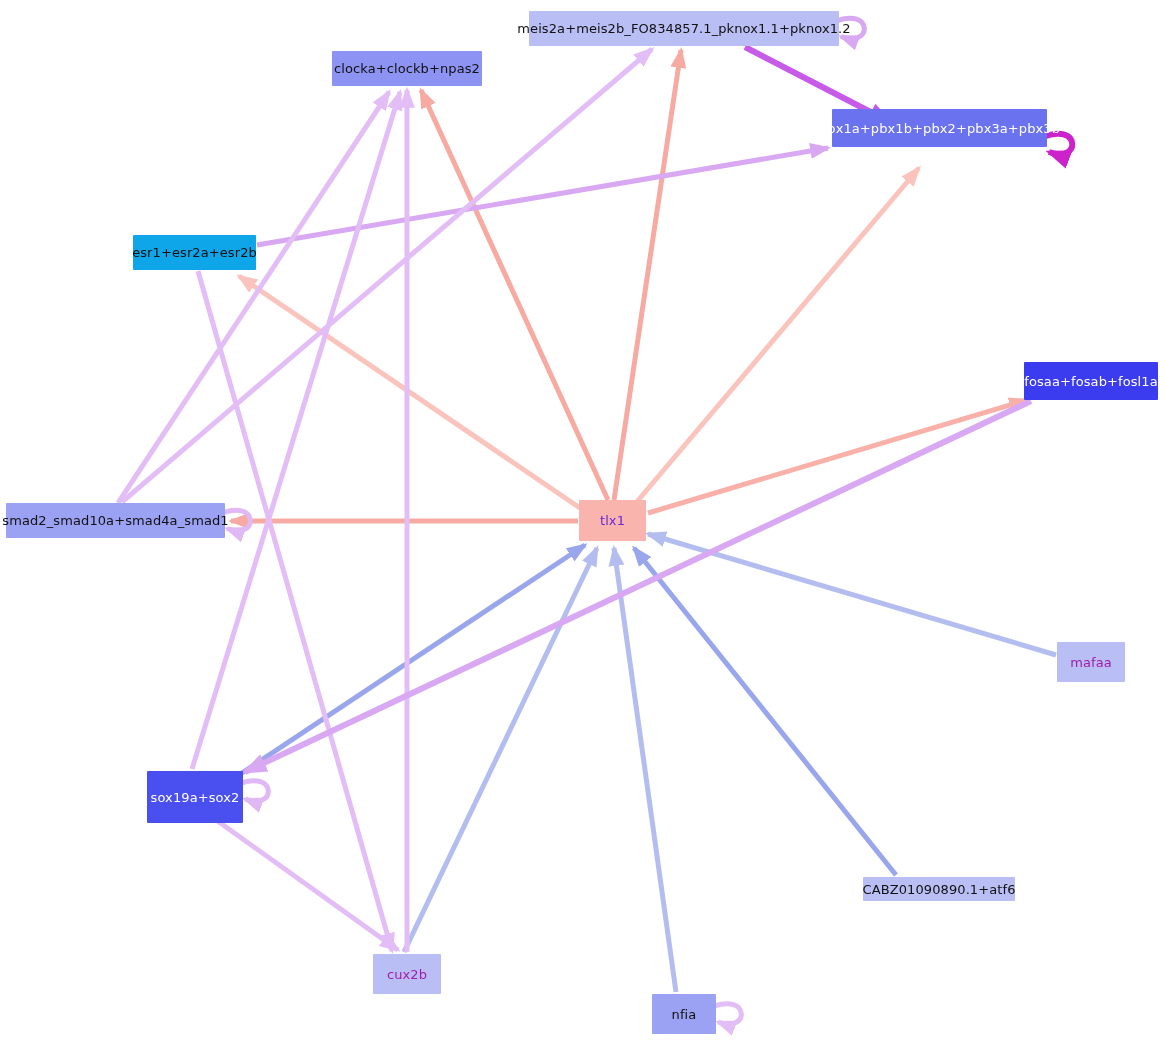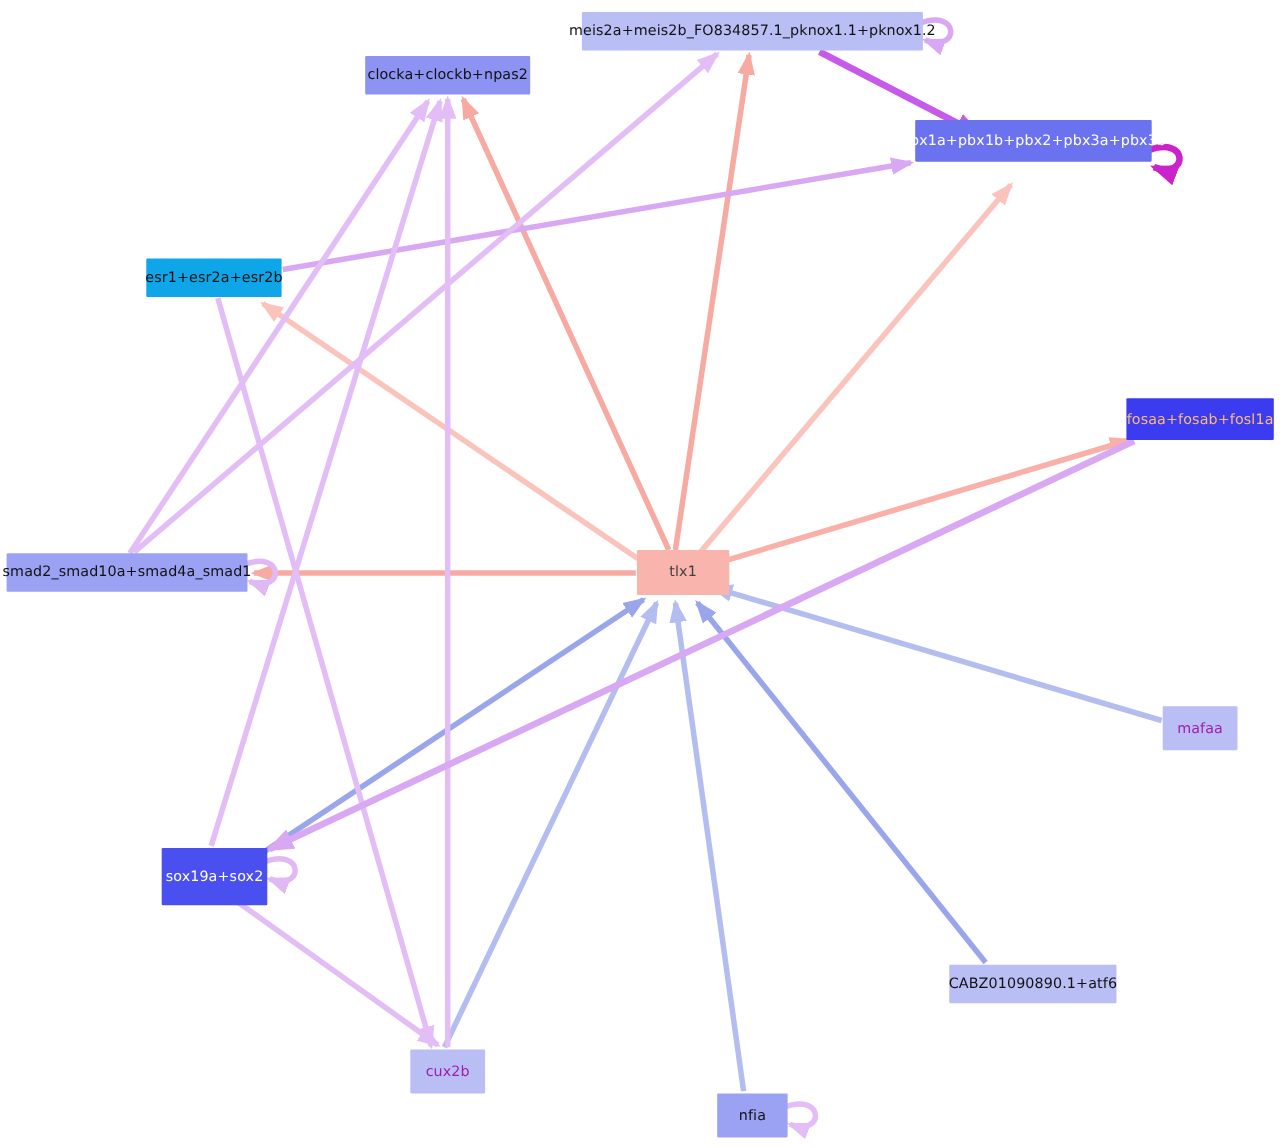--- a/index.html
+++ b/index.html
@@ -110,36 +110,36 @@
       </div>
       <div class="node" style="left: 332px; top: 51px; width: 150px; height: 35px; background: rgb(141, 147, 242); color: rgb(17, 17, 17);">
         <span class="node-label">clocka+clockb+npas2</span>
       </div>
       <div class="node" style="left: 832px; top: 109px; width: 215px; height: 38px; background: rgb(107, 114, 240); color: rgb(255, 255, 255);">
         <span class="node-label">pbx1a+pbx1b+pbx2+pbx3a+pbx3b</span>
       </div>
       <div class="node" style="left: 133px; top: 235px; width: 123px; height: 35px; background: #0ea5e9; color: rgb(17, 17, 17);">
         <span class="node-label">esr1+esr2a+esr2b</span>
       </div>
-      <div class="node" style="left: 1024px; top: 362px; width: 134px; height: 38px; background: rgb(59, 59, 240); color: #fdba74;">
+      <div class="node" style="left: 1024px; top: 362px; width: 134px; height: 38px; background: rgb(59, 59, 240); color: #ffffff;">
         <span class="node-label">fosaa+fosab+fosl1a</span>
       </div>
       <div class="node" style="left: 6px; top: 503px; width: 219px; height: 35px; background: rgb(155, 161, 243); color: rgb(17, 17, 17);">
         <span class="node-label">smad2_smad10a+smad4a_smad1</span>
       </div>
-      <div class="node" style="left: 579px; top: 500px; width: 84px; height: 41px; background: rgb(249, 181, 173); color: #404040;">
+      <div class="node" style="left: 579px; top: 500px; width: 67px; height: 41px; background: rgb(249, 181, 173); color: #6d28d9;">
         <span class="node-label">tlx1</span>
       </div>
       <div class="node" style="left: 1057px; top: 642px; width: 68px; height: 40px; background: rgb(185, 190, 244); color: #a21caf;">
         <span class="node-label">mafaa</span>
       </div>
       <div class="node" style="left: 147px; top: 771px; width: 96px; height: 52px; background: rgb(74, 80, 240); color: rgb(255, 255, 255);">
         <span class="node-label">sox19a+sox2</span>
       </div>
-      <div class="node" style="left: 863px; top: 877px; width: 152px; height: 35px; background: rgb(185, 190, 244); color: rgb(17, 17, 17);">
+      <div class="node" style="left: 863px; top: 877px; width: 152px; height: 24px; background: rgb(185, 190, 244); color: rgb(17, 17, 17);">
         <span class="node-label">CABZ01090890.1+atf6</span>
       </div>
       <div class="node" style="left: 373px; top: 954px; width: 68px; height: 40px; background: rgb(185, 190, 244); color: #a21caf;">
         <span class="node-label">cux2b</span>
       </div>
       <div class="node" style="left: 652px; top: 994px; width: 64px; height: 40px; background: rgb(155, 161, 243); color: rgb(17, 17, 17);">
         <span class="node-label">nfia</span>
       </div>
     </div>
 </div>

